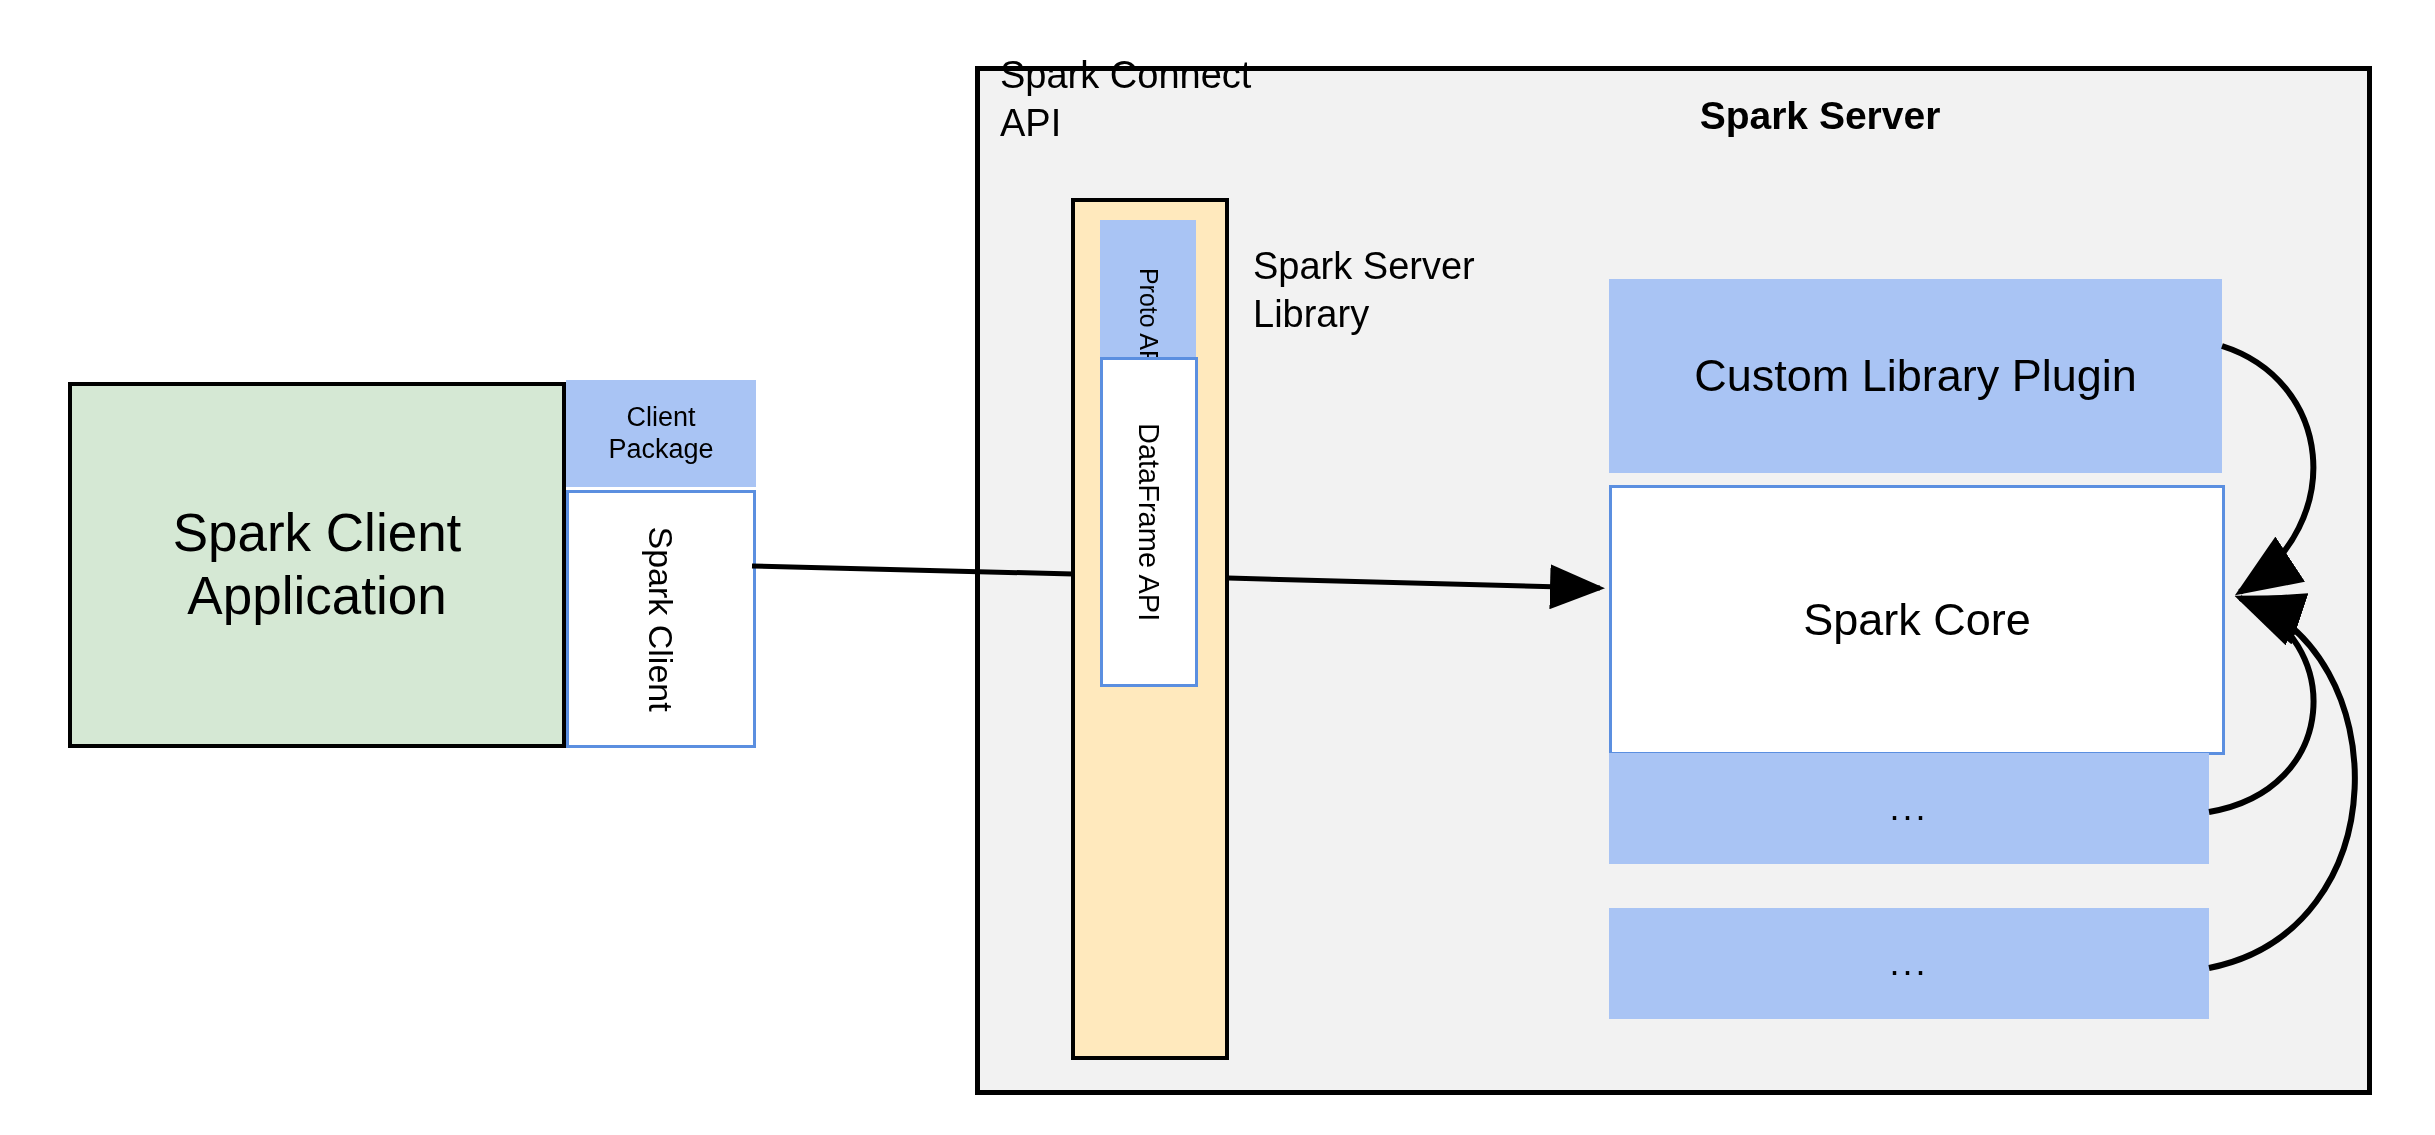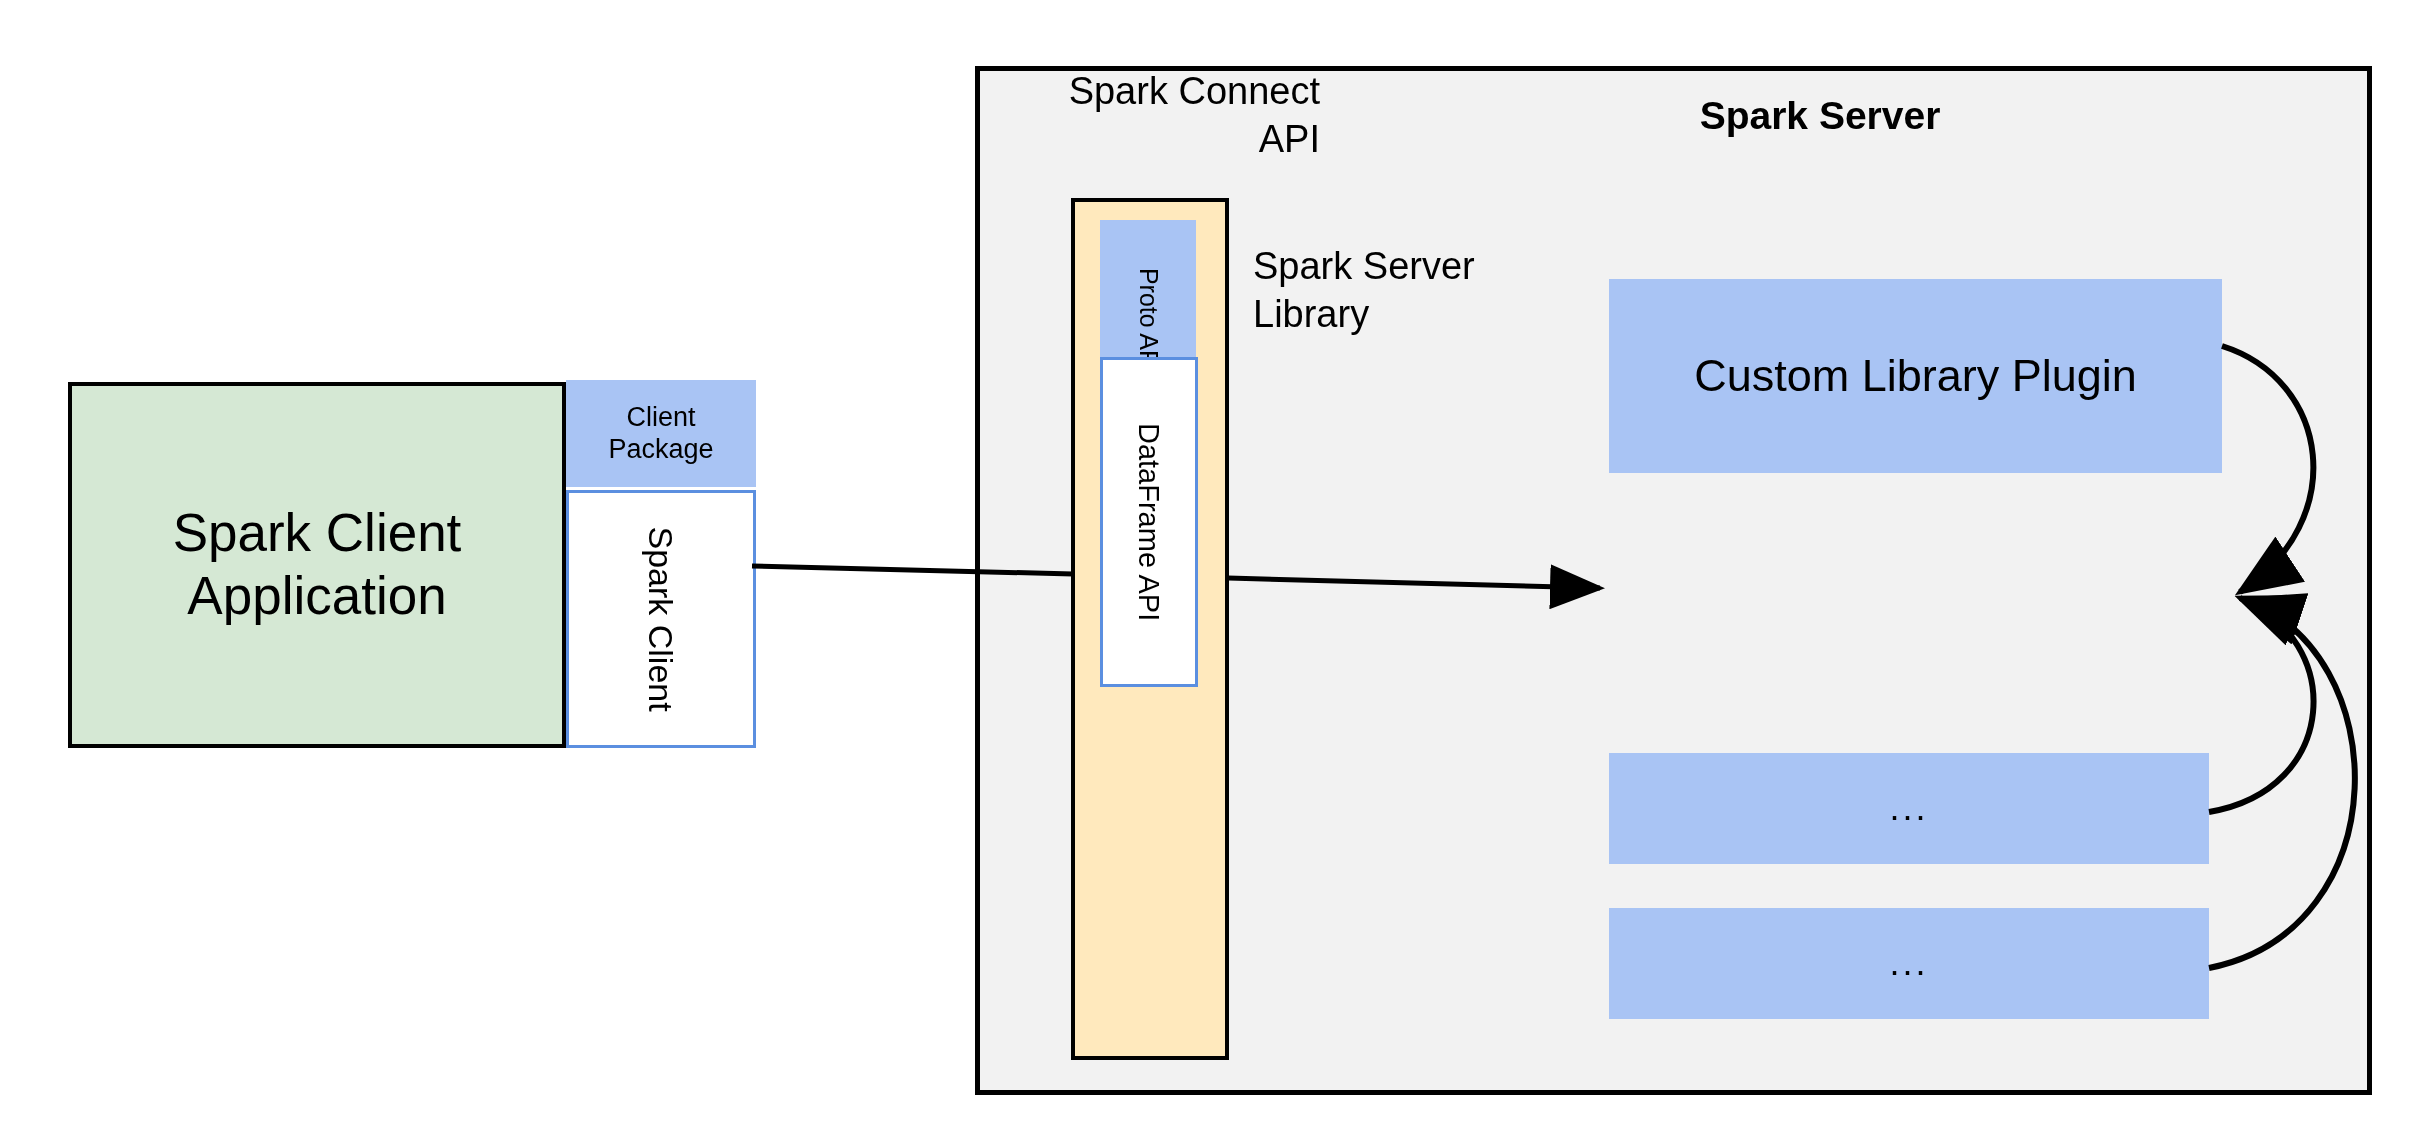--- a/index.html
+++ b/index.html
@@ -73,23 +73,23 @@
     left: 1655px; top: 94px;
     width: 330px;
     text-align: center;
     font-size: 39px;
     font-weight: bold;
     color: #000000;
     z-index: 5;
   }
   #spark-connect-api-title {
     position: absolute;
-    left: 1000px; top: 68px;
+    left: 1000px; top: 52px;
     width: 320px;
-    text-align: right;
+    text-align: left;
     font-size: 38px;
     color: #000000;
     white-space: pre-line;
     line-height: 1.25;
     z-index: 5;
   }
   #spark-server-library-title {
     position: absolute;
     left: 1253px; top: 243px;
     width: 330px;
@@ -212,20 +212,23 @@
   </div>
 
   <div class="box" id="dataframe-api-box">
     <span class="vtext" id="dataframe-api-label">DataFrame API</span>
   </div>
 
   <div class="box" id="custom-library-plugin-box">
     <span>Custom Library Plugin</span>
   </div>
 
+  <div class="box" id="spark-core-box">
+    <span>Spark Core</span>
+  </div>
 
   <div class="box" id="ellipsis-box-1">
     <span>...</span>
   </div>
 
   <div class="box" id="ellipsis-box-2">
     <span>...</span>
   </div>
 
   <svg id="connectors" viewBox="0 0 2435 1135">

